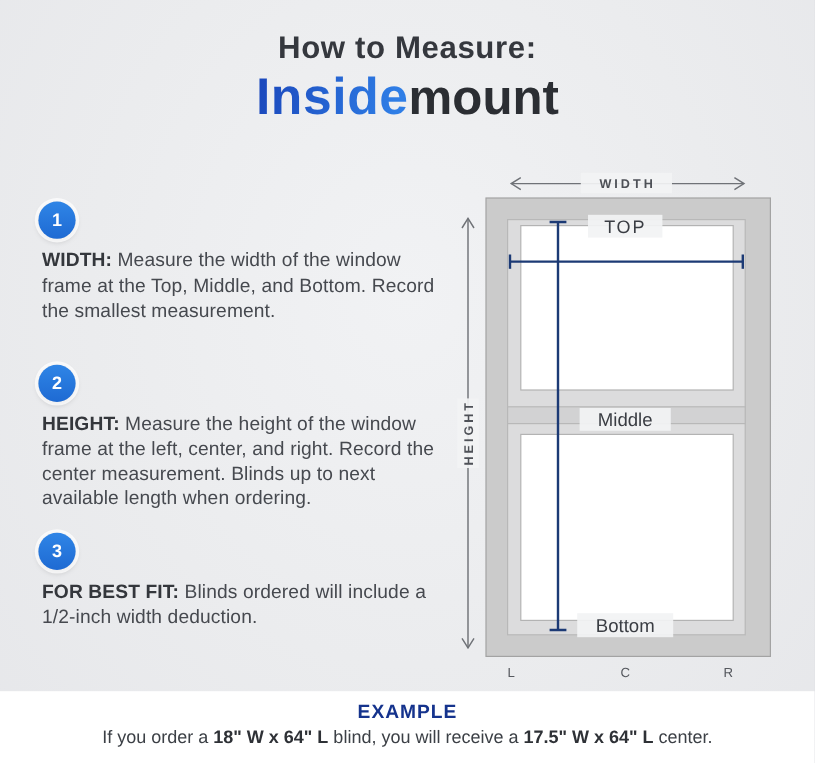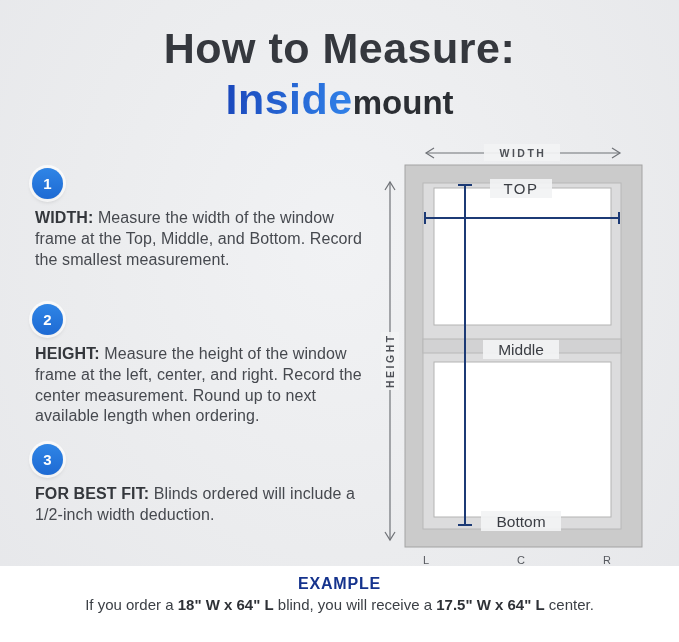--- a/index.html
+++ b/index.html
@@ -4,28 +4,28 @@
 <style>
   * { margin:0; padding:0; box-sizing:border-box; }
   html,body { background:#dfe0e3; }
   .canvas{
     position:relative; width:679px; height:642px; overflow:hidden;
     background: radial-gradient(ellipse at 50% 38%, #f1f2f4 0%, #ebecee 55%, #e6e7ea 100%);
     font-family:"Liberation Sans","DejaVu Sans",sans-serif;
   }
   
   .title{ position:absolute; top:24px; left:0; width:100%; text-align:center; }
-  .t1{ font-size:43px; font-weight:700; color:#35383e; letter-spacing:.5px; }
+  .t1{ font-size:26px; font-weight:700; color:#35383e; letter-spacing:.5px; }
   .t2{ margin-top:2px; display:flex; justify-content:center; align-items:baseline; }
   .hl{
     font-size:43px; font-weight:800; letter-spacing:.5px; color:#2160d4;
     background:linear-gradient(100deg,#1b49bd 5%, #2f7ee6 90%);
     -webkit-background-clip:text; background-clip:text; -webkit-text-fill-color:transparent;
   }
-  .t2b{ font-size:33px; font-weight:600; color:#2b2e33; }
+  .t2b{ font-size:41px; font-weight:600; color:#2b2e33; }
   
   .step{ position:absolute; left:32px; width:342px; }
   .step1{ top:168px; } .step2{ top:304px; } .step3{ top:444px; }
   .badge{
     width:31px; height:31px; border-radius:50%;
     background:linear-gradient(180deg,#2f85e6 0%, #1e6ad3 100%);
     color:#fff; font-size:15px; font-weight:700;
     display:flex; align-items:center; justify-content:center;
     box-shadow:0 0 0 3px rgba(255,255,255,.75), 0 2px 5px rgba(0,0,0,.22);
   }
@@ -40,21 +40,21 @@
   .diagram svg{ display:block; }
   .meas{ stroke:#1c3a75; stroke-width:2; }
   .arrow{ stroke:#6f7277; stroke-width:1.2; fill:none; }
   .dlabel{ fill:#3a3d43; font-family:"Liberation Sans","DejaVu Sans",sans-serif; }
   .dsmall{ fill:#4e5157; font-size:10.5px; letter-spacing:2.5px; font-weight:600;
            font-family:"Liberation Sans","DejaVu Sans",sans-serif; }
   .lcr{ fill:#55585e; font-size:11px; font-family:"Liberation Sans","DejaVu Sans",sans-serif; }
   .labelbg{ fill:#f2f3f4; opacity:.92; }
   
   .example{
-    position:absolute; left:0; bottom:0; width:100%; height:76px;
+    position:absolute; left:0; bottom:0; width:100%; height:66px;
     background:#ffffff; text-align:center; padding-top:9px;
   }
   .ex-h{ font-size:16px; font-weight:800; color:#15338d; letter-spacing:.8px; }
   .ex-t{ margin-top:3px; font-size:15px; color:#3c4046; }
   .ex-t b{ font-weight:700; color:#2e3136; }
 </style>
 </head>
 <body>
 
 <div class="canvas">
@@ -67,21 +67,21 @@
       </div>
   </header>
 
   <section>
     <div class="step step1">
       <div class="badge">1</div>
       <p class="step-text"><b>WIDTH:</b><span> Measure the width of the window frame at the Top, Middle, and Bottom. Record the </span><span class="u">smallest</span><span> measurement.</span></p>
     </div>
     <div class="step step2">
       <div class="badge">2</div>
-      <p class="step-text"><b>HEIGHT:</b><span> Measure the height of the window frame at the left, center, and right. Record the </span><span class="u">center</span><span> measurement. Round up to next available length when ordering.</span></p>
+      <p class="step-text"><b>HEIGHT:</b><span> Measure the height of the window frame at the left, center, and right. Record the </span><span class="u">center</span><span> measurement. Blinds up to next available length when ordering.</span></p>
     </div>
     <div class="step step3">
       <div class="badge">3</div>
       <p class="step-text"><b>FOR BEST FIT:</b><span> Blinds ordered will include a 1/2-inch width deduction.</span><span class="u"></span><span></span></p>
     </div>
   </section>
 
   <div class="diagram">
     <svg viewBox="0 0 292 432" width="292" height="432">
 

